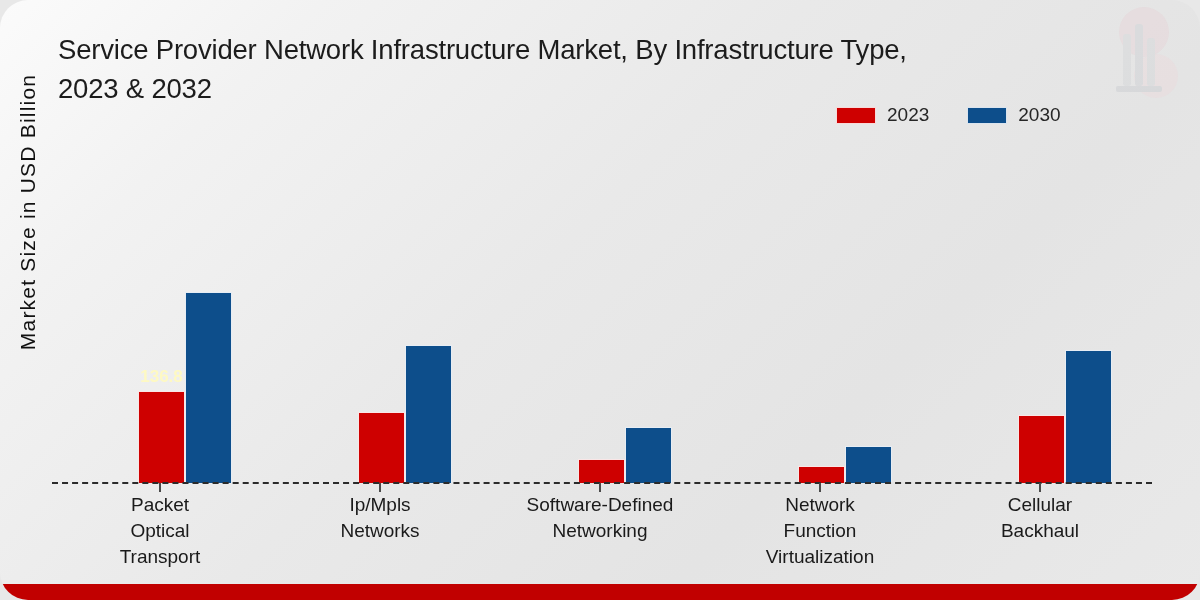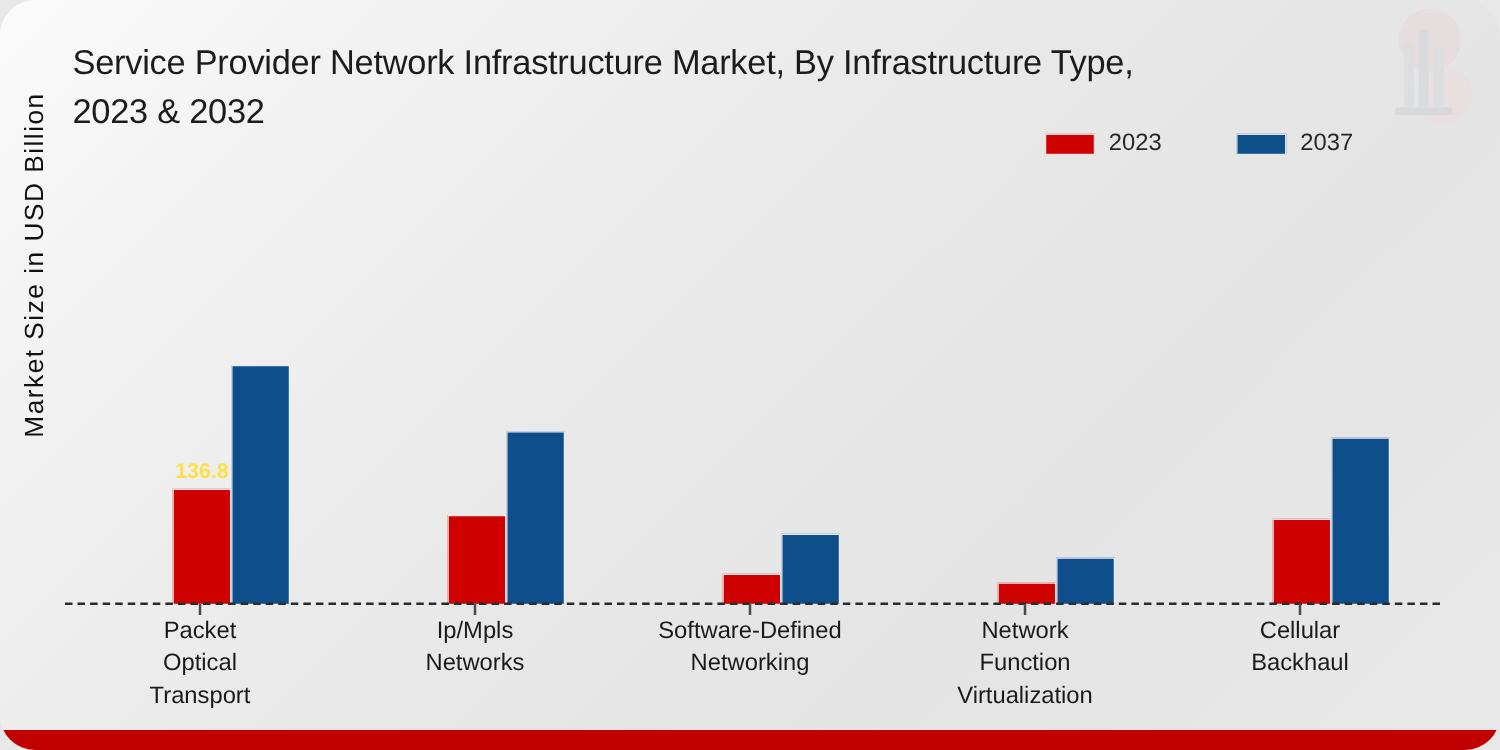--- a/index.html
+++ b/index.html
@@ -48,21 +48,21 @@
     font-weight: 400;
     white-space: pre-line;
   }
 
   
   #legend {
     position: absolute;
     left: 836px;
     top: 104px;
     display: flex;
-    gap: 60px;
+    gap: 38px;
   }
   .legend-item {
     display: flex;
     align-items: center;
     gap: 11px;
   }
   .legend-swatch {
     width: 40px;
     height: 17px;
     border: 1px solid rgba(255,255,255,0.85);
@@ -120,21 +120,21 @@
     box-sizing: border-box;
     position: relative;
   }
   .bar-label {
     position: absolute;
     left: 50%;
     transform: translateX(-50%);
     top: -25px;
     font-size: 17px;
     font-weight: bold;
-    color: #fde047;
+    color: #fef9c3;
     white-space: nowrap;
   }
 
   
   .tick {
     position: absolute;
     top: 483px;
     width: 0;
     height: 9px;
     border-left: 2px solid #4a4a4a;
@@ -176,21 +176,21 @@
   <div id="title">Service Provider Network Infrastructure Market, By Infrastructure Type,
 2023 &amp; 2032</div>
 
   <div id="legend">
     <div class="legend-item">
       <span class="legend-swatch" style="background:#CE0000"></span>
       <span class="legend-label">2023</span>
     </div>
     <div class="legend-item">
       <span class="legend-swatch" style="background:#0D4E8B"></span>
-      <span class="legend-label">2037</span>
+      <span class="legend-label">2030</span>
     </div>
   </div>
 
   <div id="ylabel">Market Size in USD Billion</div>
 
   <div id="plot">
 
     <div class="group" style="left:78px; width:110px; height:333px;">
       <div class="bar" style="background:#CE0000; height:92px;">
         <span class="bar-label">136.8</span>

